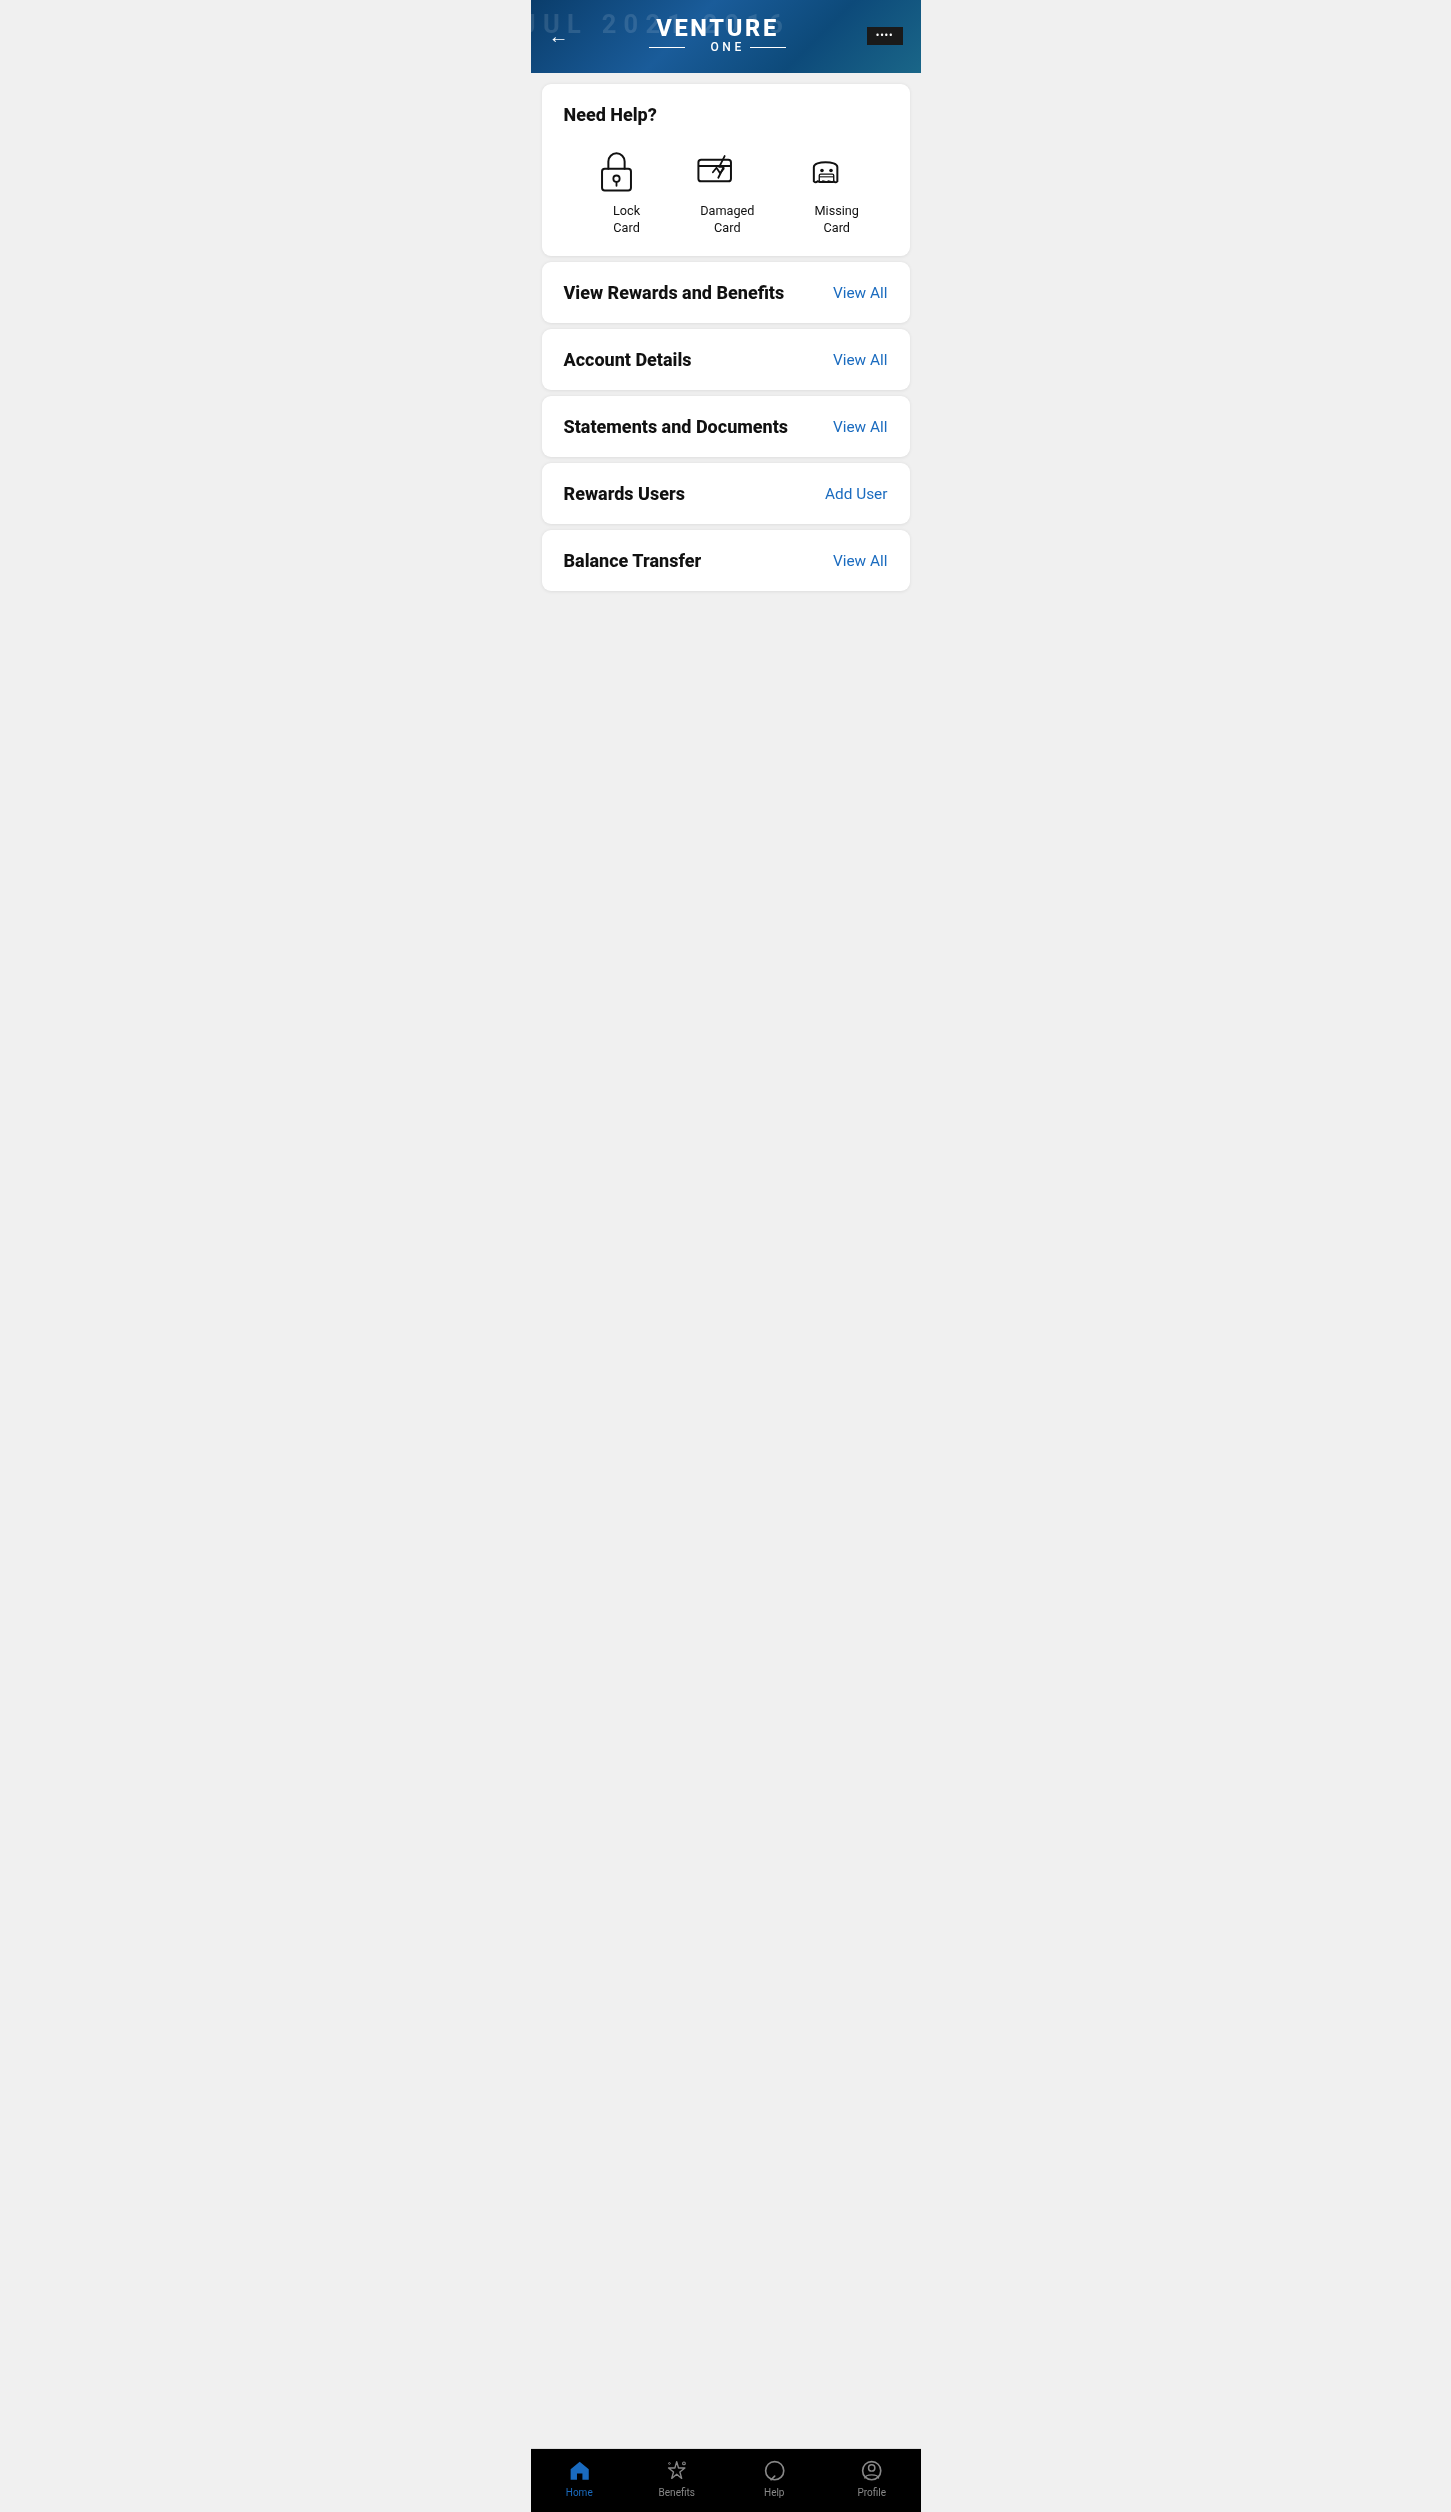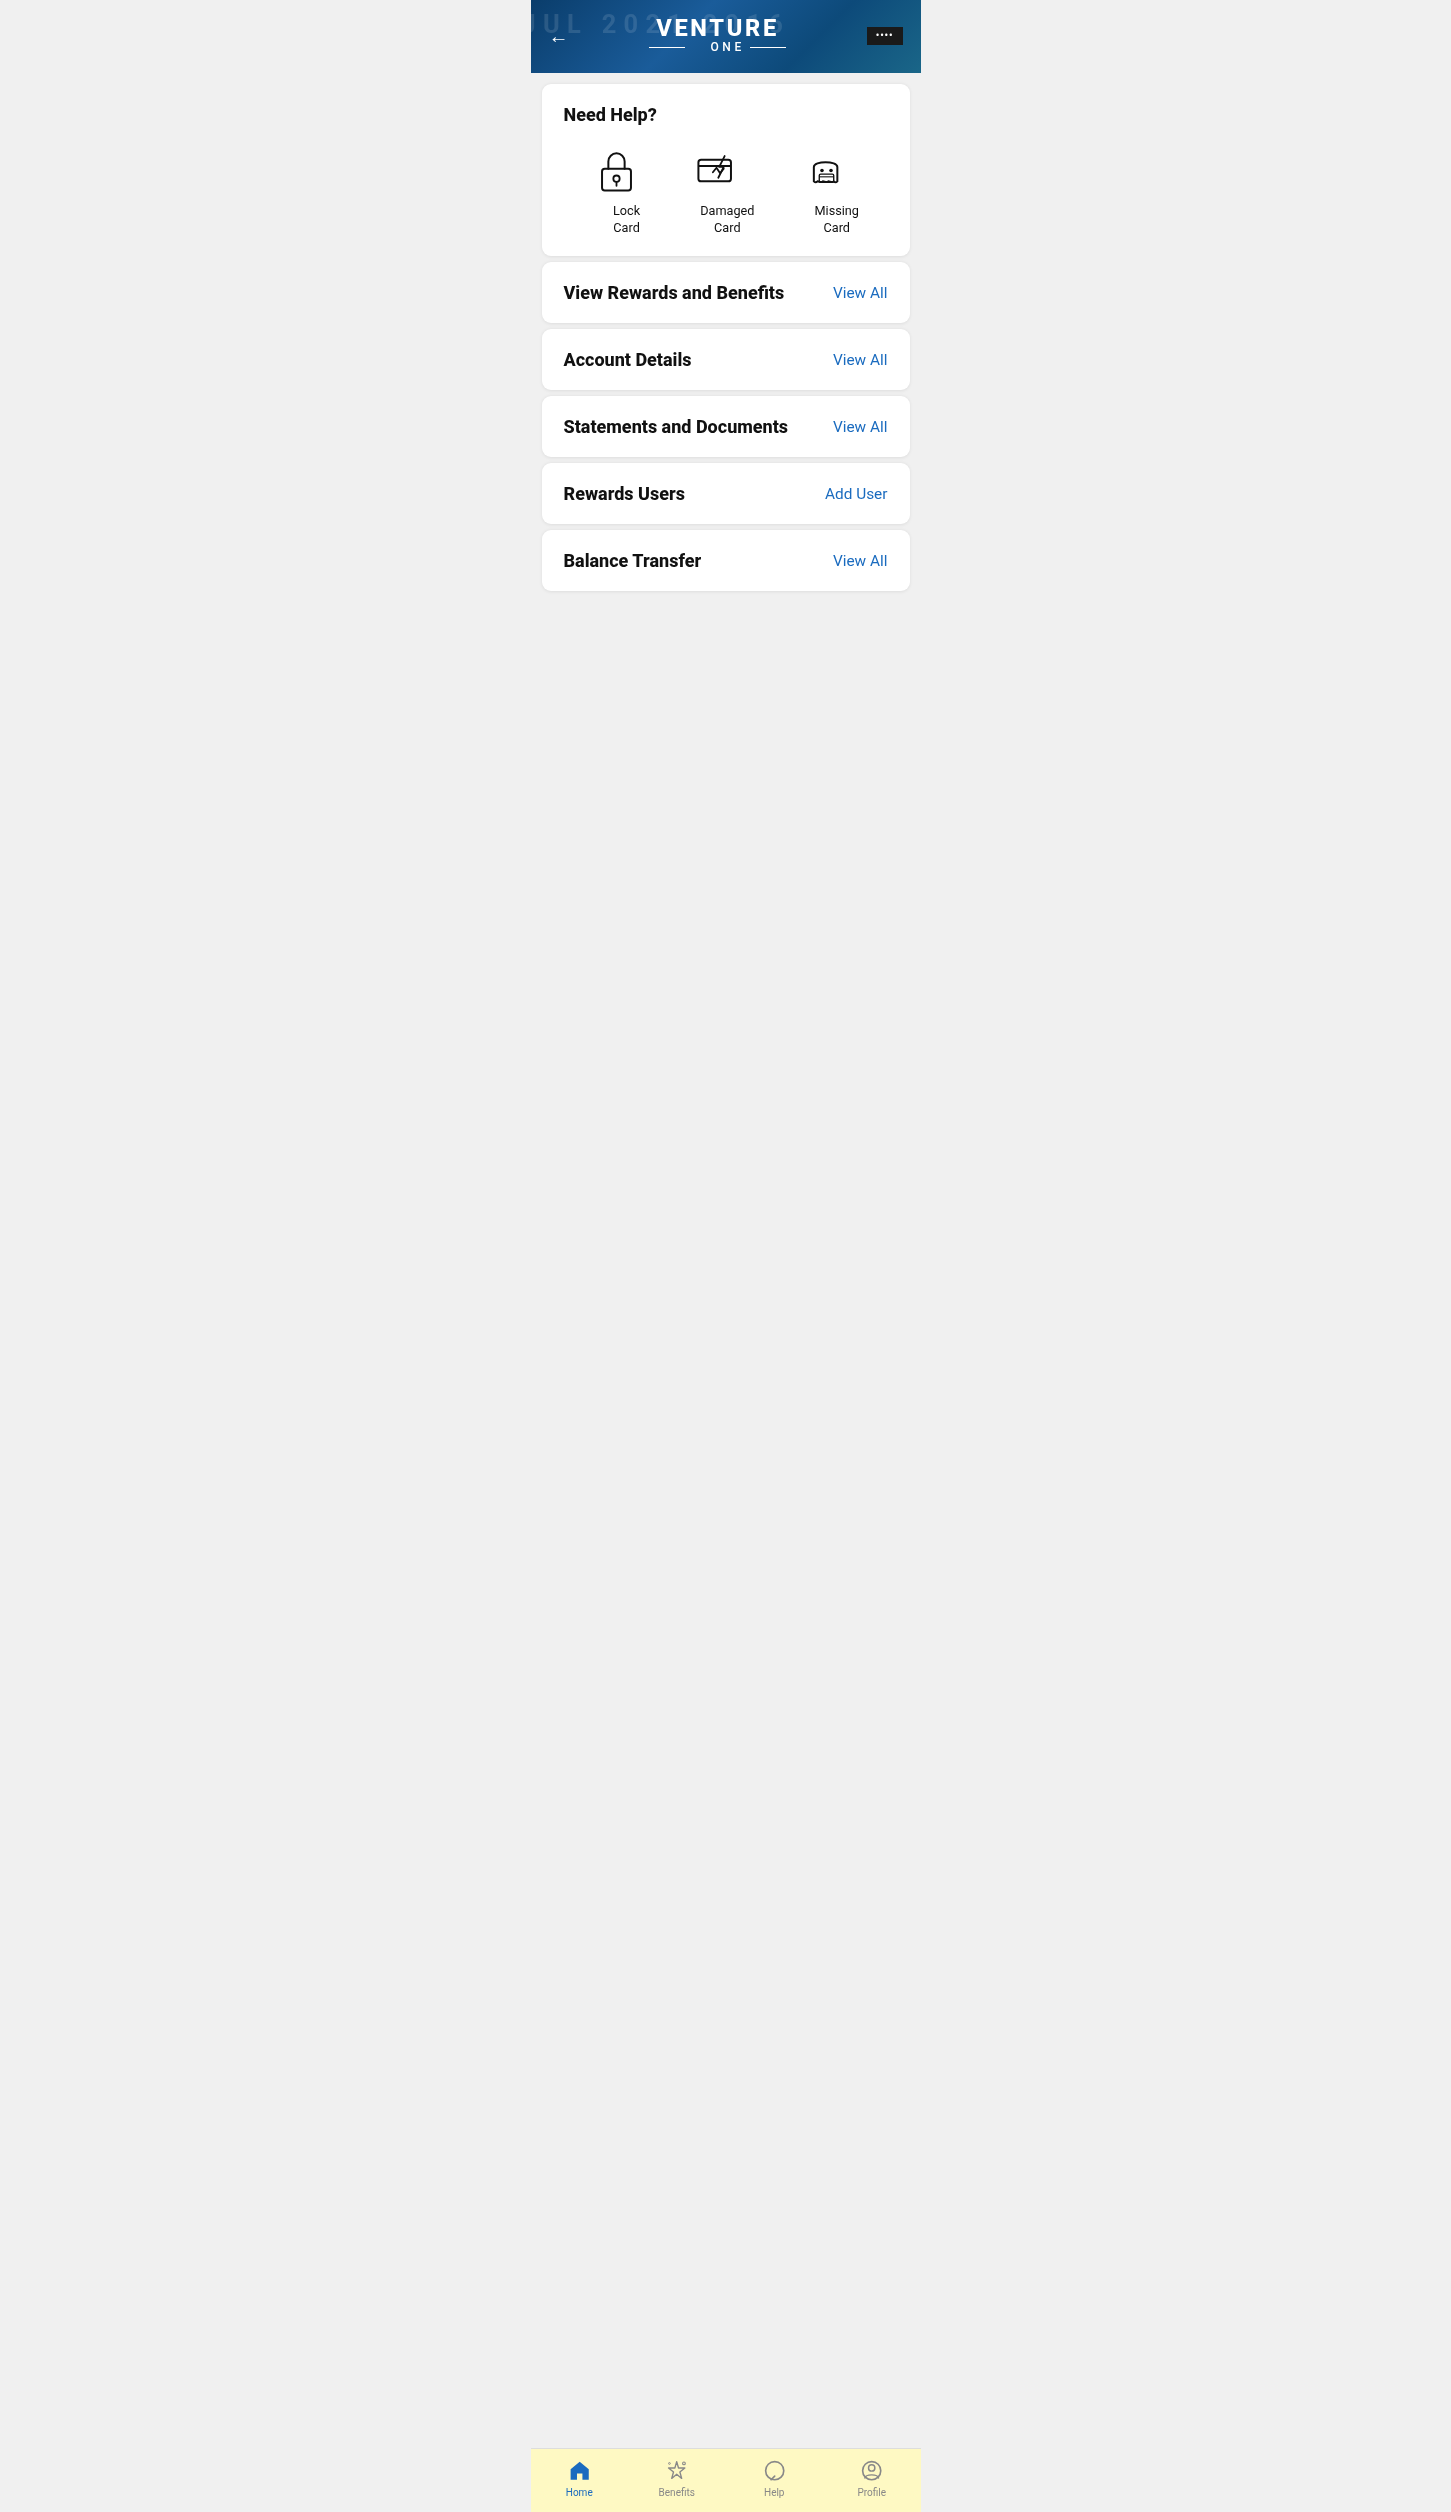--- a/index.html
+++ b/index.html
@@ -167,21 +167,21 @@
     .card-action {
       font-size: 15.4px;
       font-weight: 400;
       color: #1a6bbf;
       cursor: pointer;
       white-space: nowrap;
     }
 
     
     .bottom-nav {
-      background: #fef9c3;
+      background: #000000;
       border-top: 0.9px solid #ddd;
       display: flex;
       justify-content: space-around;
       align-items: center;
       padding: 9px 0 14.5px;
     }
 
     .nav-item {
       display: flex;
       flex-direction: column;

